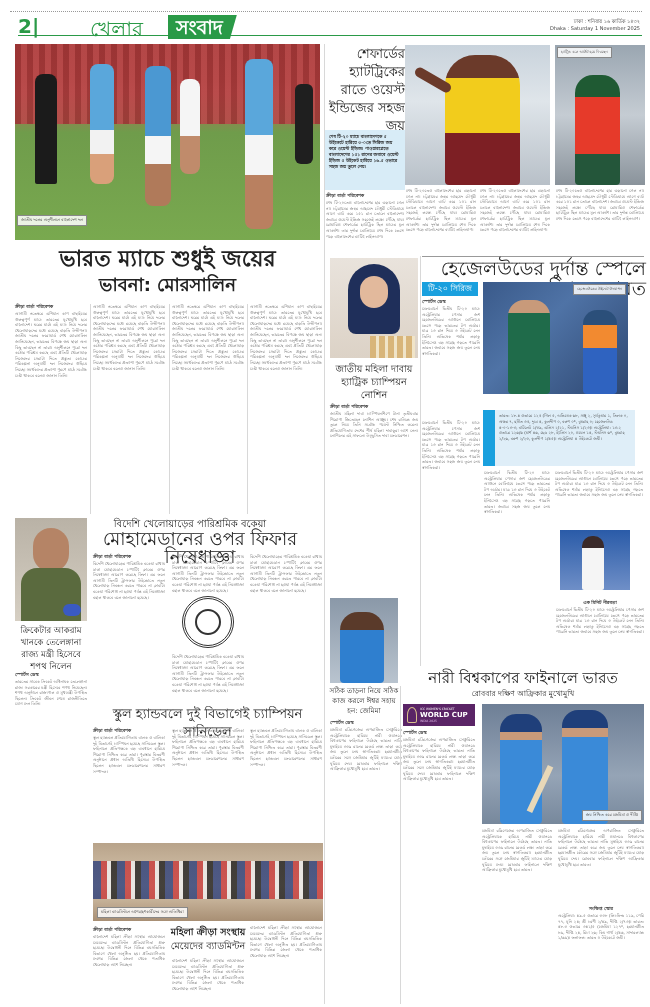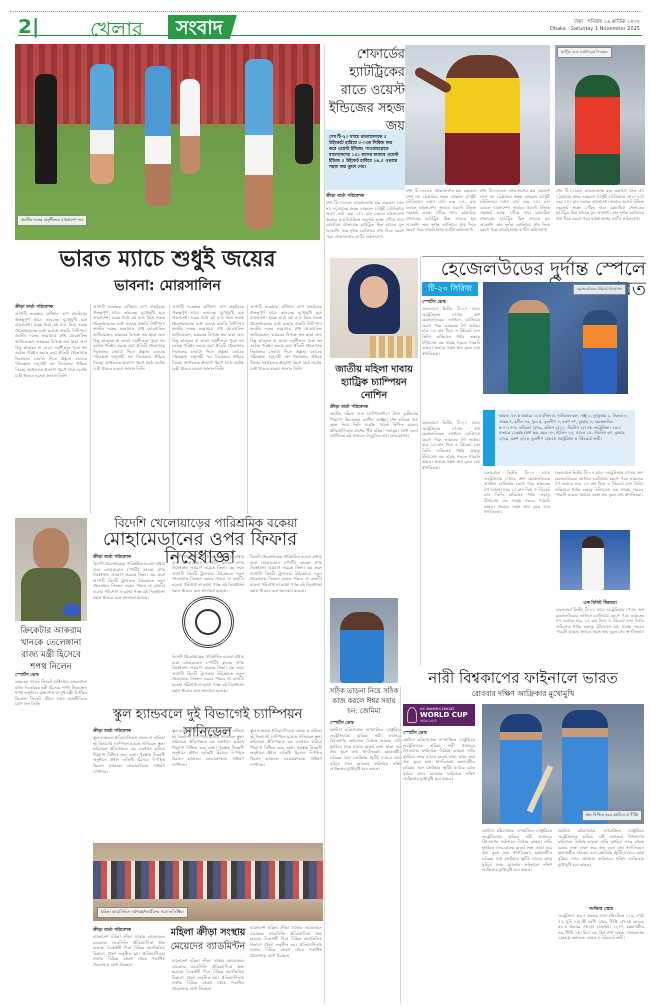--- a/index.html
+++ b/index.html
@@ -56,33 +56,33 @@
 <div class="txt abs" style="left:406px;top:188px;width:70px;height:60px;">শেষ টি-২০তেও বাংলাদেশের হার এড়ানো গেল না। চট্টগ্রামের জহুর আহমেদ চৌধুরী স্টেডিয়ামে আগে ব্যাট করে ১৫১ রান তোলে বাংলাদেশ। জবাবে ওয়েস্ট ইন্ডিজ সহজেই লক্ষ্যে পৌঁছে যায়। রোমারিও শেফার্ডের হ্যাটট্রিক ছিল ম্যাচের মূল আকর্ষণ। তার দুর্দান্ত বোলিংয়ে শেষ দিকে ভেঙে পড়ে বাংলাদেশের ব্যাটিং লাইনআপ।</div>
 <div class="txt abs" style="left:480px;top:188px;width:70px;height:60px;">শেষ টি-২০তেও বাংলাদেশের হার এড়ানো গেল না। চট্টগ্রামের জহুর আহমেদ চৌধুরী স্টেডিয়ামে আগে ব্যাট করে ১৫১ রান তোলে বাংলাদেশ। জবাবে ওয়েস্ট ইন্ডিজ সহজেই লক্ষ্যে পৌঁছে যায়। রোমারিও শেফার্ডের হ্যাটট্রিক ছিল ম্যাচের মূল আকর্ষণ। তার দুর্দান্ত বোলিংয়ে শেষ দিকে ভেঙে পড়ে বাংলাদেশের ব্যাটিং লাইনআপ।</div>
 
 <div class="photo" style="left:555px;top:45px;width:90px;height:140px;background:linear-gradient(180deg,#9aa6b1 0%,#c5ccd3 50%,#8a939b 100%);">
   <div class="caption" style="left:2px;top:2px;font-size:3.6px;">হ্যাট্রিক বলে আউট হয়ে ফিরছেন</div>
   <div class="abs" style="left:20px;top:30px;width:45px;height:110px;background:linear-gradient(180deg,#1f5a33 0 20%,#e63a2a 20% 72%,#24563a 72%);border-radius:18px 18px 4px 4px;"></div>
 </div>
 <div class="txt abs" style="left:556px;top:188px;width:88px;height:60px;">শেষ টি-২০তেও বাংলাদেশের হার এড়ানো গেল না। চট্টগ্রামের জহুর আহমেদ চৌধুরী স্টেডিয়ামে আগে ব্যাট করে ১৫১ রান তোলে বাংলাদেশ। জবাবে ওয়েস্ট ইন্ডিজ সহজেই লক্ষ্যে পৌঁছে যায়। রোমারিও শেফার্ডের হ্যাটট্রিক ছিল ম্যাচের মূল আকর্ষণ। তার দুর্দান্ত বোলিংয়ে শেষ দিকে ভেঙে পড়ে বাংলাদেশের ব্যাটিং লাইনআপ।</div>
 
 <div class="headline abs" style="left:15px;top:246px;width:305px;font-size:22px;line-height:26px;font-weight:bold;">ভারত ম্যাচে শুধুই জয়ের</div>
-<div class="headline abs" style="left:15px;top:272px;width:305px;font-size:14px;line-height:26px;font-weight:bold;">ভাবনা: মোরসালিন</div>
+<div class="headline abs" style="left:15px;top:272px;width:305px;font-size:18px;line-height:26px;font-weight:bold;">ভাবনা: মোরসালিন</div>
 <div class="byline abs" style="left:15px;top:304px;">ক্রীড়া বার্তা পরিবেশক</div>
 <div class="txt abs" style="left:15px;top:311px;width:72px;height:200px;">আগামী নভেম্বরে এশিয়ান কাপ বাছাইয়ের গুরুত্বপূর্ণ ম্যাচে ভারতের মুখোমুখি হবে বাংলাদেশ। ঘরের মাঠে এই ম্যাচ নিয়ে দলের খেলোয়াড়দের মধ্যে রয়েছে বাড়তি উদ্দীপনা। জাতীয় দলের ফরোয়ার্ড শেখ মোরসালিন জানিয়েছেন, ভারতের বিপক্ষে জয় ছাড়া অন্য কিছু ভাবছেন না তারা। অনুশীলনে পুরো দল কঠোর পরিশ্রম করছে এবং প্রতিটি খেলোয়াড় নিজেদের সেরাটা দিতে প্রস্তুত। কোচের পরিকল্পনা অনুযায়ী দল নিজেদের গুছিয়ে নিচ্ছে। সমর্থকদের প্রত্যাশা পূরণে মাঠে সর্বোচ্চ চেষ্টা থাকবে বলেও জানান তিনি।</div>
 <div class="txt abs" style="left:93px;top:304px;width:72px;height:210px;">আগামী নভেম্বরে এশিয়ান কাপ বাছাইয়ের গুরুত্বপূর্ণ ম্যাচে ভারতের মুখোমুখি হবে বাংলাদেশ। ঘরের মাঠে এই ম্যাচ নিয়ে দলের খেলোয়াড়দের মধ্যে রয়েছে বাড়তি উদ্দীপনা। জাতীয় দলের ফরোয়ার্ড শেখ মোরসালিন জানিয়েছেন, ভারতের বিপক্ষে জয় ছাড়া অন্য কিছু ভাবছেন না তারা। অনুশীলনে পুরো দল কঠোর পরিশ্রম করছে এবং প্রতিটি খেলোয়াড় নিজেদের সেরাটা দিতে প্রস্তুত। কোচের পরিকল্পনা অনুযায়ী দল নিজেদের গুছিয়ে নিচ্ছে। সমর্থকদের প্রত্যাশা পূরণে মাঠে সর্বোচ্চ চেষ্টা থাকবে বলেও জানান তিনি।</div>
 <div class="txt abs" style="left:172px;top:304px;width:72px;height:210px;">আগামী নভেম্বরে এশিয়ান কাপ বাছাইয়ের গুরুত্বপূর্ণ ম্যাচে ভারতের মুখোমুখি হবে বাংলাদেশ। ঘরের মাঠে এই ম্যাচ নিয়ে দলের খেলোয়াড়দের মধ্যে রয়েছে বাড়তি উদ্দীপনা। জাতীয় দলের ফরোয়ার্ড শেখ মোরসালিন জানিয়েছেন, ভারতের বিপক্ষে জয় ছাড়া অন্য কিছু ভাবছেন না তারা। অনুশীলনে পুরো দল কঠোর পরিশ্রম করছে এবং প্রতিটি খেলোয়াড় নিজেদের সেরাটা দিতে প্রস্তুত। কোচের পরিকল্পনা অনুযায়ী দল নিজেদের গুছিয়ে নিচ্ছে। সমর্থকদের প্রত্যাশা পূরণে মাঠে সর্বোচ্চ চেষ্টা থাকবে বলেও জানান তিনি।</div>
 <div class="txt abs" style="left:250px;top:304px;width:72px;height:210px;">আগামী নভেম্বরে এশিয়ান কাপ বাছাইয়ের গুরুত্বপূর্ণ ম্যাচে ভারতের মুখোমুখি হবে বাংলাদেশ। ঘরের মাঠে এই ম্যাচ নিয়ে দলের খেলোয়াড়দের মধ্যে রয়েছে বাড়তি উদ্দীপনা। জাতীয় দলের ফরোয়ার্ড শেখ মোরসালিন জানিয়েছেন, ভারতের বিপক্ষে জয় ছাড়া অন্য কিছু ভাবছেন না তারা। অনুশীলনে পুরো দল কঠোর পরিশ্রম করছে এবং প্রতিটি খেলোয়াড় নিজেদের সেরাটা দিতে প্রস্তুত। কোচের পরিকল্পনা অনুযায়ী দল নিজেদের গুছিয়ে নিচ্ছে। সমর্থকদের প্রত্যাশা পূরণে মাঠে সর্বোচ্চ চেষ্টা থাকবে বলেও জানান তিনি।</div>
 
 <div class="photo" style="left:330px;top:258px;width:88px;height:100px;background:linear-gradient(180deg,#e9e3dc 0%,#dcd2c6 100%);">
   <div class="abs" style="left:18px;top:6px;width:52px;height:70px;background:#1f2f5a;border-radius:26px 26px 8px 8px;"></div>
   <div class="abs" style="left:30px;top:18px;width:28px;height:32px;background:#e2b99c;border-radius:14px;"></div>
   <div class="abs" style="left:40px;top:78px;width:45px;height:22px;background:repeating-linear-gradient(90deg,#d8b57a 0 6px,#f0e4c8 6px 9px);"></div>
 </div>
-<div class="headline abs" style="left:330px;top:362px;width:88px;font-size:9.5px;line-height:13px;font-weight:bold;">জাতীয় মহিলা দাবায় হ্যাট্রিক চ্যাম্পিয়ন নোশিন</div>
+<div class="headline abs" style="left:330px;top:362px;width:88px;font-size:9.5px;line-height:13px;">জাতীয় মহিলা দাবায় হ্যাট্রিক চ্যাম্পিয়ন নোশিন</div>
 <div class="byline abs" style="left:330px;top:404px;">ক্রীড়া বার্তা পরিবেশক</div>
 <div class="txt abs" style="left:330px;top:411px;width:88px;height:180px;">জাতীয় মহিলা দাবা চ্যাম্পিয়নশিপে টানা তৃতীয়বার শিরোপা জিতেছেন নোশিন আঞ্জুম। শেষ রাউন্ডে জয় তুলে নিয়ে তিনি সর্বোচ্চ পয়েন্ট নিশ্চিত করেন। প্রতিযোগিতায় দেশের শীর্ষ মহিলা দাবাড়ুরা অংশ নেন। নোশিনের এই সাফল্যে উচ্ছ্বসিত দাবা ফেডারেশন।</div>
 
 <div class="rule" style="left:422px;top:256px;width:222px;height:1px;"></div>
 <div class="headline abs" style="left:422px;top:258px;width:224px;font-size:19px;line-height:20px;text-align:right;">হেজেলউডের দুর্দান্ত স্পেলে বিধ্বস্ত ভারত</div>
 <div class="tag" style="left:422px;top:282px;width:56px;height:14px;">টি-২০ সিরিজ</div>
 <div class="byline abs" style="left:422px;top:299px;">স্পোর্টস ডেস্ক</div>
 <div class="txt abs" style="left:422px;top:306px;width:58px;height:110px;">মেলবোর্নে দ্বিতীয় টি-২০ ম্যাচে অস্ট্রেলিয়ার পেসার জশ হেজেলউডের আগুনে বোলিংয়ে ভেঙে পড়ে ভারতের টপ অর্ডার। মাত্র ১৩ রান দিয়ে ৩ উইকেট নেন তিনি। অভিষেক শর্মার লড়াকু ইনিংসেও বড় সংগ্রহ গড়তে পারেনি ভারত। জবাবে সহজ জয় তুলে নেয় স্বাগতিকরা।</div>
 <div class="photo" style="left:483px;top:282px;width:145px;height:112px;background:linear-gradient(135deg,#3a5a8a 0%,#4f73a6 40%,#2d4670 100%);">
   <div class="caption" style="right:2px;top:2px;font-size:3.6px;">হেজেলউডের উইকেট উদযাপন</div>
@@ -92,21 +92,21 @@
 <div class="scorebox" style="left:483px;top:410px;width:152px;height:56px;">ভারত: ১৮.৪ ওভারে ১২৫ (গিল ৫, অভিষেক ৬৮, সঞ্জু ২, সূর্যকুমার ১, তিলক ০, অক্ষর ৭, হর্ষিত ৩৫, দুবে ৪, কুলদীপ ০, বরুণ ০*, বুমরাহ ০; হেজেলউড ৪-০-১৩-৩, বার্টলেট ১/৩৯, এলিস ২/২১, স্টয়নিস ১/২৩)। অস্ট্রেলিয়া: ১৩.২ ওভারে ১২৬/৬ (মার্শ ৪৬, হেড ২৮, ইংলিস ২০, ওয়েন ১৪, স্টয়নিস ৬*, বুমরাহ ২/২৬, বরুণ ২/২৩, কুলদীপ ১/৪৫)। অস্ট্রেলিয়া ৪ উইকেটে জয়ী।</div>
 <div class="txt abs" style="left:422px;top:420px;width:58px;height:180px;">মেলবোর্নে দ্বিতীয় টি-২০ ম্যাচে অস্ট্রেলিয়ার পেসার জশ হেজেলউডের আগুনে বোলিংয়ে ভেঙে পড়ে ভারতের টপ অর্ডার। মাত্র ১৩ রান দিয়ে ৩ উইকেট নেন তিনি। অভিষেক শর্মার লড়াকু ইনিংসেও বড় সংগ্রহ গড়তে পারেনি ভারত। জবাবে সহজ জয় তুলে নেয় স্বাগতিকরা।</div>
 <div class="txt abs" style="left:484px;top:470px;width:66px;height:130px;">মেলবোর্নে দ্বিতীয় টি-২০ ম্যাচে অস্ট্রেলিয়ার পেসার জশ হেজেলউডের আগুনে বোলিংয়ে ভেঙে পড়ে ভারতের টপ অর্ডার। মাত্র ১৩ রান দিয়ে ৩ উইকেট নেন তিনি। অভিষেক শর্মার লড়াকু ইনিংসেও বড় সংগ্রহ গড়তে পারেনি ভারত। জবাবে সহজ জয় তুলে নেয় স্বাগতিকরা।</div>
 <div class="txt abs" style="left:555px;top:470px;width:88px;height:50px;">মেলবোর্নে দ্বিতীয় টি-২০ ম্যাচে অস্ট্রেলিয়ার পেসার জশ হেজেলউডের আগুনে বোলিংয়ে ভেঙে পড়ে ভারতের টপ অর্ডার। মাত্র ১৩ রান দিয়ে ৩ উইকেট নেন তিনি। অভিষেক শর্মার লড়াকু ইনিংসেও বড় সংগ্রহ গড়তে পারেনি ভারত। জবাবে সহজ জয় তুলে নেয় স্বাগতিকরা।</div>
 <div class="photo" style="left:560px;top:530px;width:70px;height:60px;background:linear-gradient(180deg,#2a5ba8 0%,#6f8fc7 100%);">
   <div class="abs" style="left:22px;top:6px;width:22px;height:54px;background:linear-gradient(180deg,#3a2a2a 0 22%,#f5f5f5 22%);border-radius:10px 10px 2px 2px;"></div>
 </div>
 <div class="byline abs" style="left:556px;top:600px;width:88px;text-align:center;">এক মিনিট নীরবতা</div>
 <div class="txt abs" style="left:556px;top:607px;width:88px;height:48px;">মেলবোর্নে দ্বিতীয় টি-২০ ম্যাচে অস্ট্রেলিয়ার পেসার জশ হেজেলউডের আগুনে বোলিংয়ে ভেঙে পড়ে ভারতের টপ অর্ডার। মাত্র ১৩ রান দিয়ে ৩ উইকেট নেন তিনি। অভিষেক শর্মার লড়াকু ইনিংসেও বড় সংগ্রহ গড়তে পারেনি ভারত। জবাবে সহজ জয় তুলে নেয় স্বাগতিকরা।</div>
 
-<div class="headline abs" style="left:81px;top:518px;width:250px;font-size:12px;line-height:11px;">বিদেশি খেলোয়াড়ের পারিশ্রমিক বকেয়া</div>
+<div class="headline abs" style="left:65px;top:518px;width:250px;font-size:10px;line-height:11px;">বিদেশি খেলোয়াড়ের পারিশ্রমিক বকেয়া</div>
 <div class="headline abs" style="left:75px;top:530px;width:250px;font-size:18px;line-height:18px;">মোহামেডানের ওপর ফিফার নিষেধাজ্ঞা</div>
 <div class="byline abs" style="left:93px;top:554px;">ক্রীড়া বার্তা পরিবেশক</div>
 <div class="txt abs" style="left:93px;top:561px;width:72px;height:140px;">বিদেশি খেলোয়াড়ের পারিশ্রমিক বকেয়া রাখায় ঢাকা মোহামেডান স্পোর্টিং ক্লাবের ওপর নিষেধাজ্ঞা আরোপ করেছে ফিফা। এর ফলে আগামী তিনটি ট্রান্সফার উইন্ডোতে নতুন খেলোয়াড় নিবন্ধন করতে পারবে না ক্লাবটি। বকেয়া পরিশোধ না হওয়া পর্যন্ত এই নিষেধাজ্ঞা বহাল থাকবে বলে জানানো হয়েছে।</div>
 <div class="txt abs" style="left:172px;top:554px;width:72px;height:40px;">বিদেশি খেলোয়াড়ের পারিশ্রমিক বকেয়া রাখায় ঢাকা মোহামেডান স্পোর্টিং ক্লাবের ওপর নিষেধাজ্ঞা আরোপ করেছে ফিফা। এর ফলে আগামী তিনটি ট্রান্সফার উইন্ডোতে নতুন খেলোয়াড় নিবন্ধন করতে পারবে না ক্লাবটি। বকেয়া পরিশোধ না হওয়া পর্যন্ত এই নিষেধাজ্ঞা বহাল থাকবে বলে জানানো হয়েছে।</div>
 <div class="abs" style="left:182px;top:596px;width:52px;height:52px;border:3px double #333;border-radius:50%;background:#fff;">
   <div class="abs" style="left:10px;top:10px;width:26px;height:26px;border:2px solid #333;border-radius:50%;"></div>
 </div>
 <div class="txt abs" style="left:172px;top:654px;width:72px;height:40px;">বিদেশি খেলোয়াড়ের পারিশ্রমিক বকেয়া রাখায় ঢাকা মোহামেডান স্পোর্টিং ক্লাবের ওপর নিষেধাজ্ঞা আরোপ করেছে ফিফা। এর ফলে আগামী তিনটি ট্রান্সফার উইন্ডোতে নতুন খেলোয়াড় নিবন্ধন করতে পারবে না ক্লাবটি। বকেয়া পরিশোধ না হওয়া পর্যন্ত এই নিষেধাজ্ঞা বহাল থাকবে বলে জানানো হয়েছে।</div>
 <div class="txt abs" style="left:250px;top:554px;width:72px;height:140px;">বিদেশি খেলোয়াড়ের পারিশ্রমিক বকেয়া রাখায় ঢাকা মোহামেডান স্পোর্টিং ক্লাবের ওপর নিষেধাজ্ঞা আরোপ করেছে ফিফা। এর ফলে আগামী তিনটি ট্রান্সফার উইন্ডোতে নতুন খেলোয়াড় নিবন্ধন করতে পারবে না ক্লাবটি। বকেয়া পরিশোধ না হওয়া পর্যন্ত এই নিষেধাজ্ঞা বহাল থাকবে বলে জানানো হয়েছে।</div>
 

